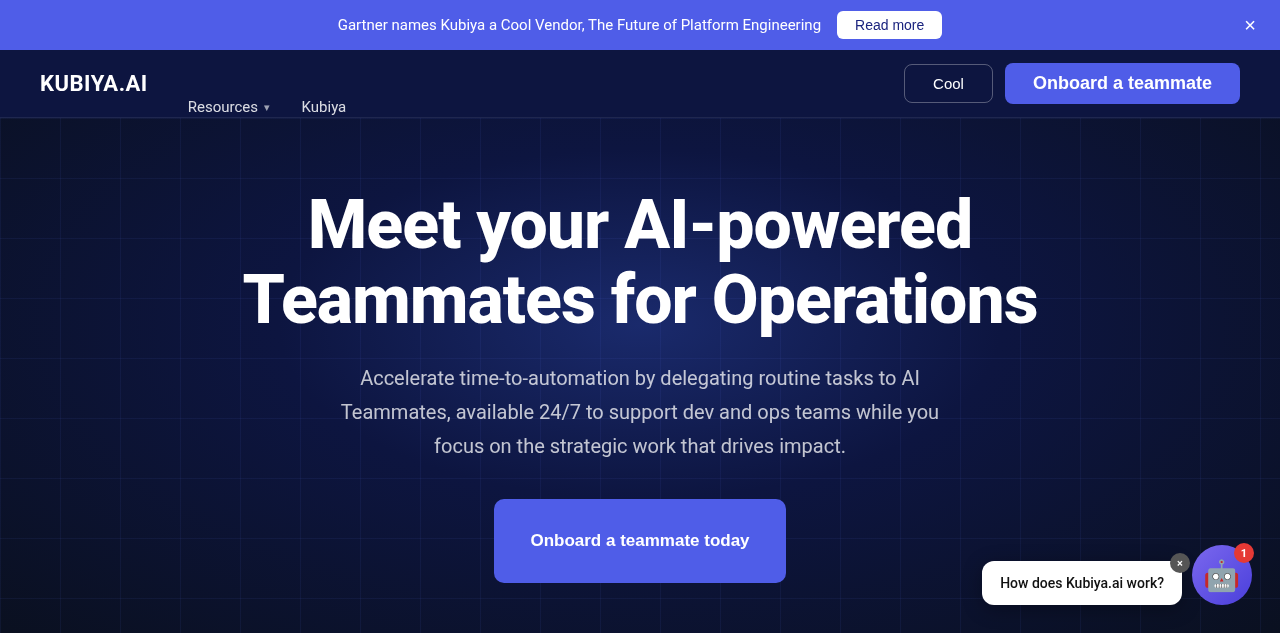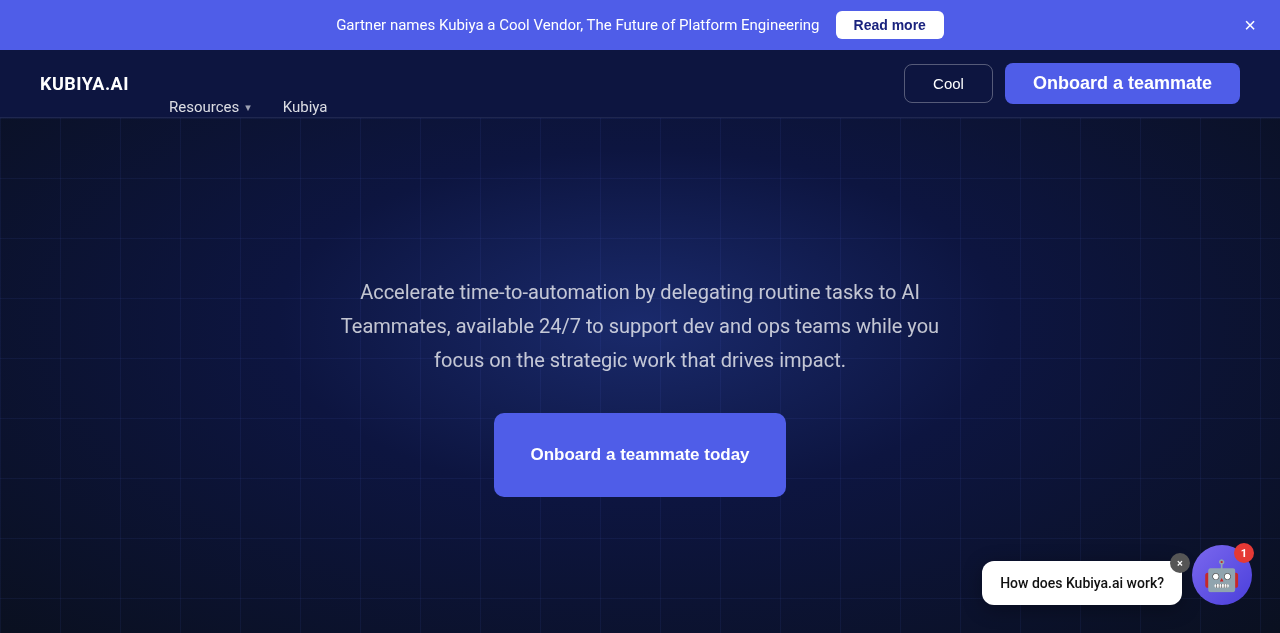--- a/index.html
+++ b/index.html
@@ -32,21 +32,21 @@
       color: white;
     }
 
     .read-more-btn {
       background: white;
       color: #1a237e;
       border: none;
       padding: 6px 18px;
       border-radius: 6px;
       font-size: 14px;
-      font-weight: 700;
+      font-weight: 400;
       cursor: pointer;
     }
 
     .close-banner-btn {
       position: absolute;
       right: 24px;
       top: 50%;
       transform: translateY(-50%);
       background: none;
       border: none;
@@ -67,21 +67,21 @@
       border-bottom: 1px solid rgba(255,255,255,0.08);
     }
 
     .nav-left {
       display: flex;
       align-items: center;
       gap: 40px;
     }
 
     .logo {
-      font-size: 18px;
+      font-size: 22px;
       font-weight: 700;
       color: white;
       letter-spacing: 0.5px;
     }
 
     .nav-links {
       display: flex;
       align-items: center;
       gap: 32px;
       margin-top: 47px;
@@ -284,20 +284,24 @@
       </a>
     </div>
   </div>
   <div class="nav-right">
     <button class="login-btn">Cool</button>
     <button class="onboard-btn-nav">Onboard a teammate</button>
   </div>
 </nav>
 
 <section class="hero">
+  <h1 class="hero-title">
+    <span>Meet your AI-powered</span><br>
+    <span>Teammates for Operations</span>
+  </h1>
   <p class="hero-subtitle">Accelerate time-to-automation by delegating routine tasks to AI Teammates, available 24/7 to support dev and ops teams while you focus on the strategic work that drives impact.</p>
   <button class="onboard-btn-hero">Onboard a teammate today</button>
 
   <div class="chat-widget">
     <div class="chat-bubble">
       <div class="chat-bubble-close">×</div>
       <span>How does Kubiya.ai work?</span>
     </div>
     <div class="chat-avatar">
       <div class="chat-avatar-img">

